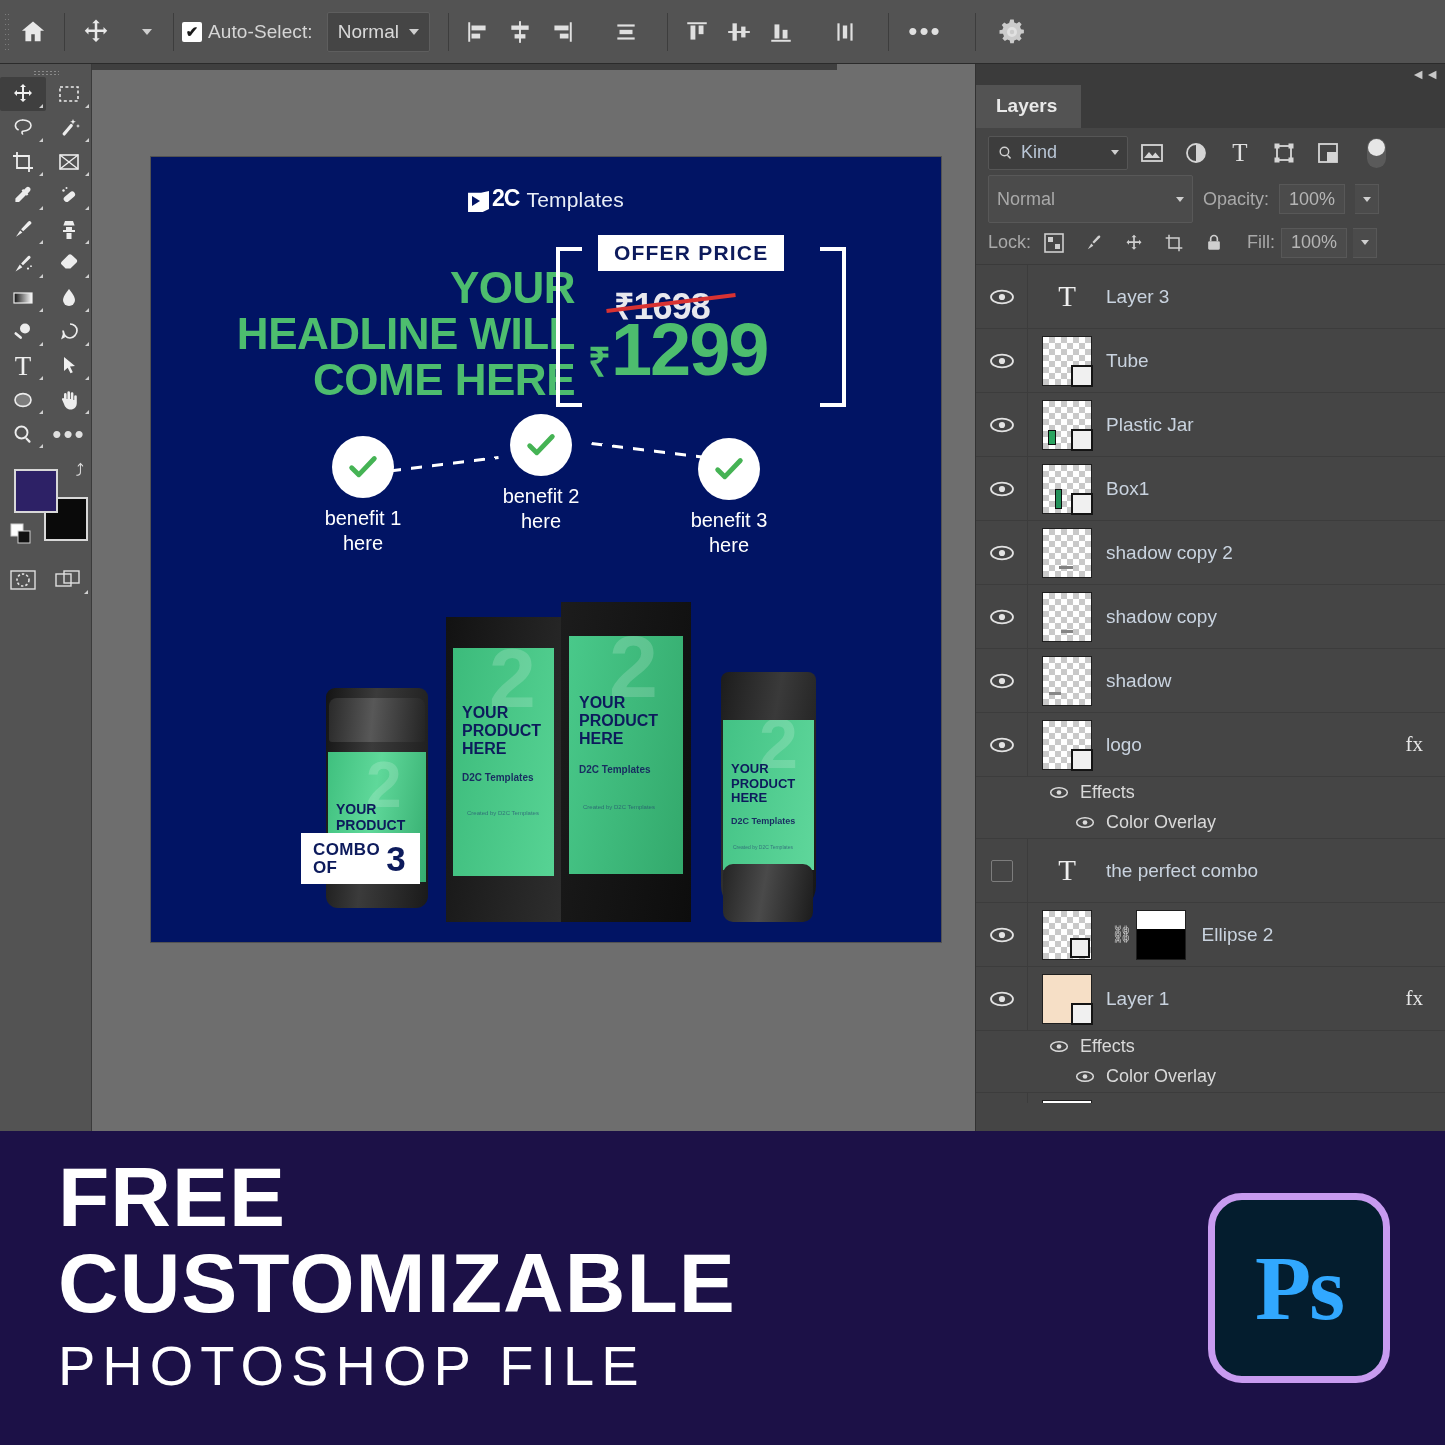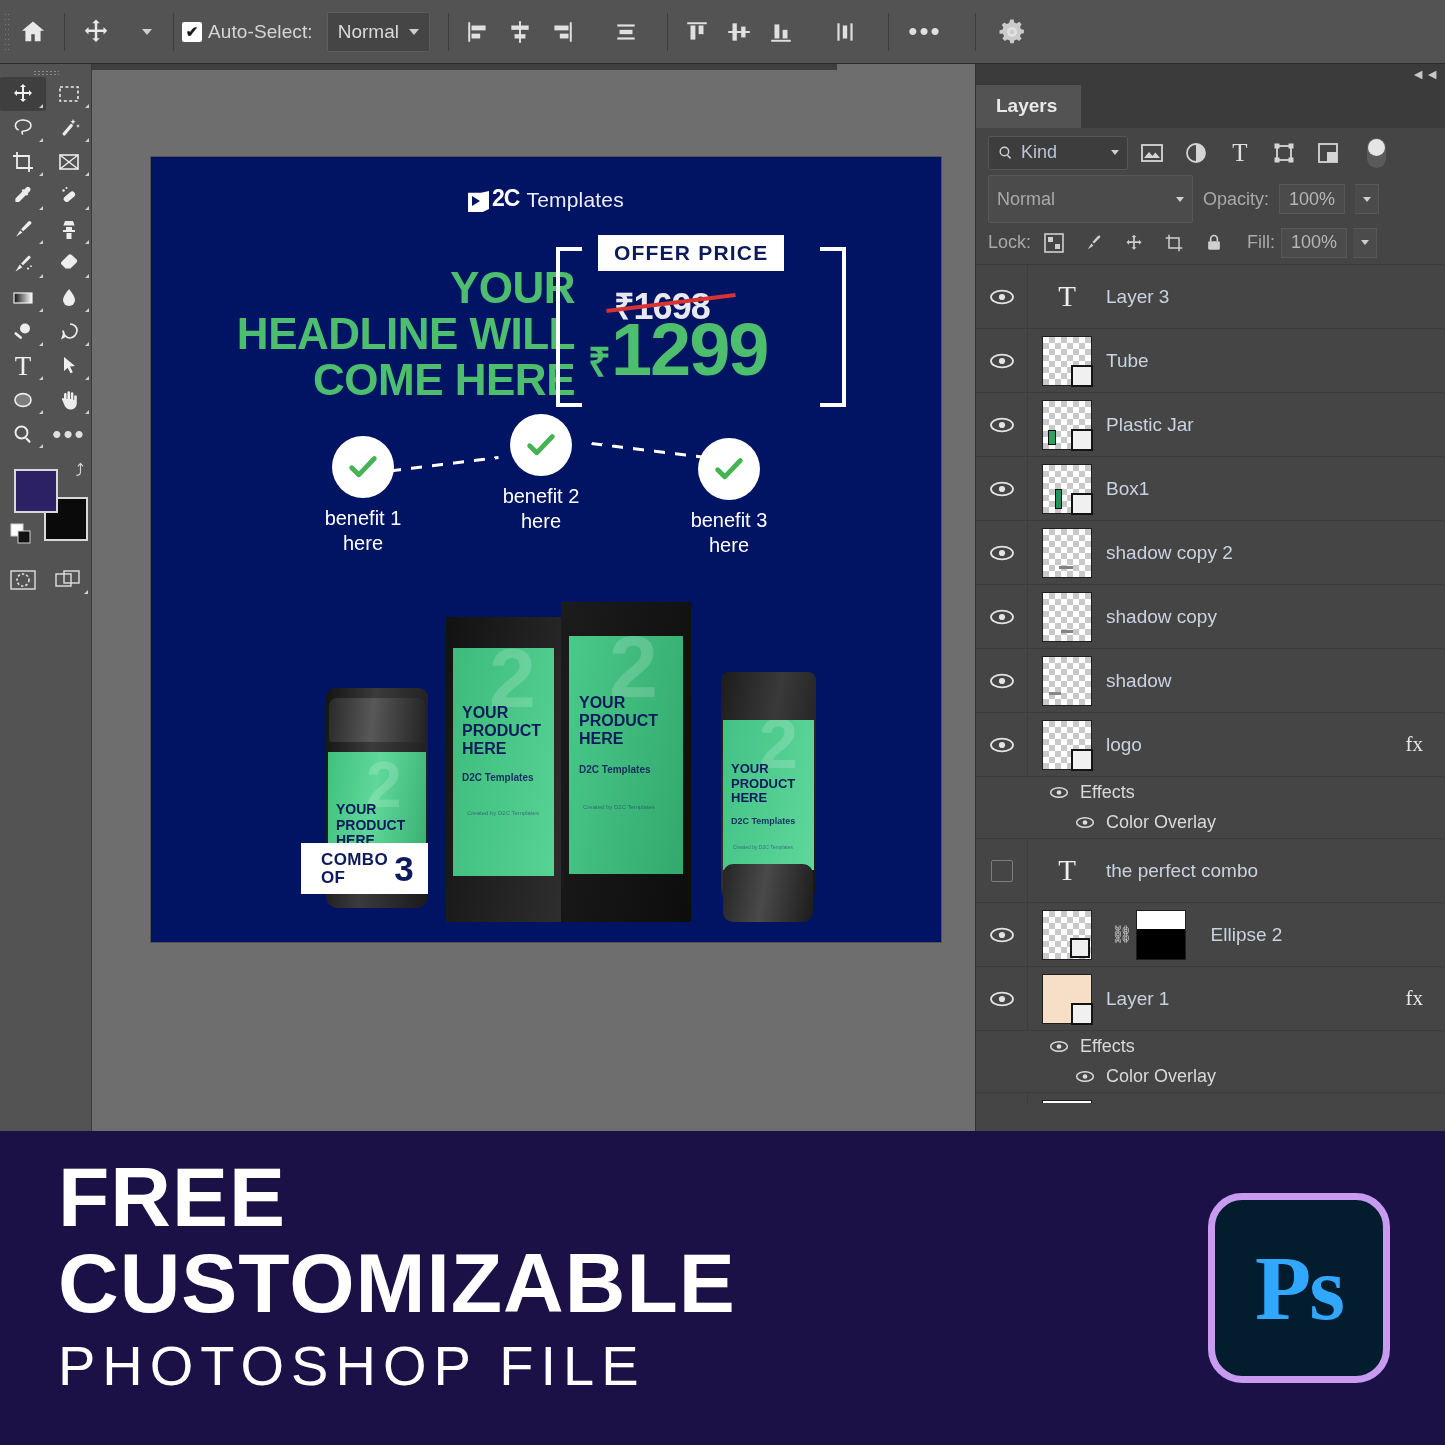--- a/index.html
+++ b/index.html
@@ -136,22 +136,22 @@
     background:linear-gradient(100deg,#1c1c1c,#3a3a3a 45%,#151515); border-radius:8px 8px 26px 26px;}
   .tube-cap { position:absolute; left:572px; bottom:20px; width:90px; height:58px;
     background:linear-gradient(100deg,#242424,#4a4a4a 45%,#1b1b1b); border-radius:10px;}
   .tube-lbl { position:absolute; left:572px; bottom:72px; width:91px; height:150px;
     background:linear-gradient(100deg,#43c285,#5fd79b); overflow:hidden; }
   .plbl { position:absolute; color:#0d1b5c; font-weight:bold; line-height:1.12; }
   .pbrand { position:absolute; color:#16255f; font-weight:bold; opacity:.95; }
   .pcredit { position:absolute; color:#1b2c6b; opacity:.55; }
   .wm { position:absolute; color:#ffffff; opacity:.17; font-weight:bold; }
   .combo {
-    position:absolute; left:150px; bottom:48px; background:#ffffff;
-    padding:8px 14px 8px 20px; display:flex; align-items:center; gap:6px; }
+    position:absolute; left:150px; bottom:58px; background:#ffffff;
+    padding:8px 14px 8px 12px; display:flex; align-items:center; gap:6px; }
   .combo-txt { color:#0d1b5c; font-weight:bold; font-size:17px; line-height:1.02; letter-spacing:.4px;}
   .combo-num { color:#0d1b5c; font-weight:bold; font-size:35px; line-height:.9; }
 
   
   .panel { position:absolute; left:975px; top:64px; width:470px; height:1067px;
     background:#454545; border-left:1px solid #323232; }
   .panel-top { height:20px; background:#3b3b3b; position:relative; }
   .collapse { position:absolute; right:6px; top:2px; color:#c8c8c8; font-size:14px; }
   .tabs { height:44px; background:#3b3b3b; display:flex; align-items:flex-end; }
   .tab { background:#535353; color:#e9e9e9; font-size:19px; font-weight:bold;
@@ -859,21 +859,21 @@
               <circle cx="13" cy="9" r="3.1" fill="#e2e2e2"></circle>
             </svg>
         </span>
         <span class="thumb-cell">
           <span class="thumb">
             <span style="position:absolute;right:1px;bottom:1px;width:20px;height:20px;background:#efefef;border:2px solid #141414;"></span>
           </span>
         </span>
         <span class="link-ico">⛓</span>
         <span class="mask-thumb" style="margin-left:-2px"></span>
-        <span class="lname" style="margin-left:25px">Ellipse 2</span>
+        <span class="lname" style="margin-left:16px">Ellipse 2</span>
       </div>
 
       <div class="lrow">
         <span class="eye-cell">
           <svg width="26" height="18" viewBox="0 0 26 18">
               <ellipse cx="13" cy="9" rx="11" ry="6.4" fill="none" stroke="#e2e2e2" stroke-width="1.8"></ellipse>
               <circle cx="13" cy="9" r="3.1" fill="#e2e2e2"></circle>
             </svg>
         </span>
         <span class="thumb-cell">

